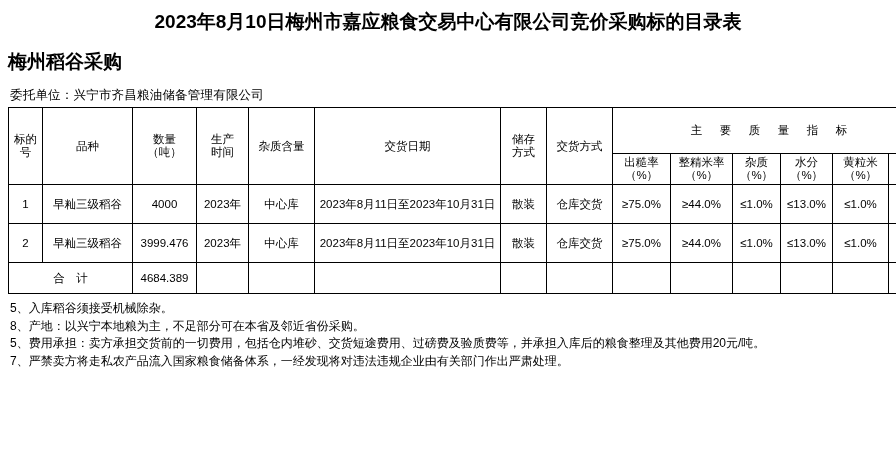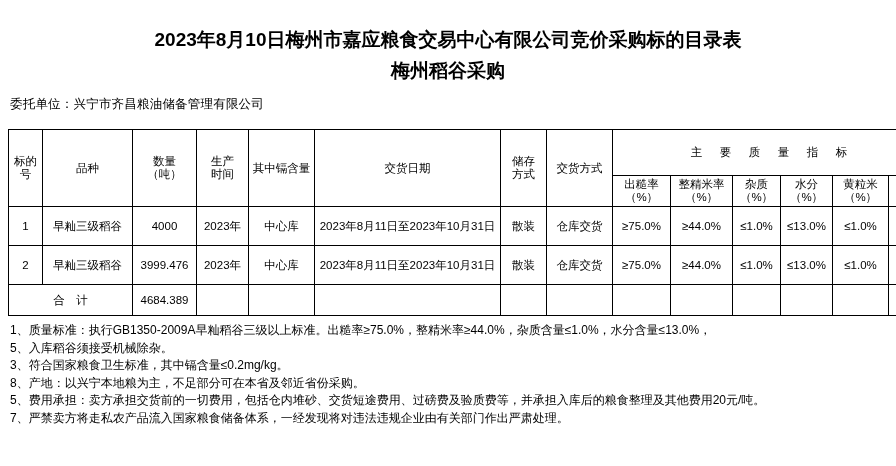--- a/index.html
+++ b/index.html
@@ -20,33 +20,33 @@
     box-sizing: border-box;
     padding: 6px 8px 0 8px;
     position: relative;
   }
   .title-main {
     text-align: center;
     font-size: 19px;
     font-weight: bold;
     letter-spacing: 0px;
     line-height: 28px;
-    margin-top: 20px;
+    margin-top: 2px;
   }
   .title-sub {
-    text-align: center;
+    text-align: left;
     font-size: 19px;
     font-weight: bold;
     line-height: 30px;
-    margin-top: 2px;
+    margin-top: 11px;
   }
   .entrust {
     font-size: 12.5px;
     margin-top: 10px;
-    margin-bottom: 16px;
+    margin-bottom: 3px;
     padding-left: 2px;
     letter-spacing: 0.2px;
   }
   table.main {
     width: 880px;
     border-collapse: collapse;
     table-layout: fixed;
     font-size: 11.5px;
   }
   table.main td, table.main th {
@@ -115,21 +115,21 @@
         </th>
         <th rowspan="2">品种</th>
         <th rowspan="2">
           <div class="two-line">数量</div>
           <div class="two-line">（吨）</div>
         </th>
         <th rowspan="2">
           <div class="two-line">生产</div>
           <div class="two-line">时间</div>
         </th>
-        <th rowspan="2">其中镉含量</th>
+        <th rowspan="2">杂质含量</th>
         <th rowspan="2">交货日期</th>
         <th rowspan="2">
           <div class="two-line">储存</div>
           <div class="two-line">方式</div>
         </th>
         <th rowspan="2">交货方式</th>
         <th colspan="6" class="spaced">主　要　质　量　指　标</th>
       </tr>
       <tr>
         <th>
@@ -203,21 +203,19 @@
         <td></td>
         <td></td>
         <td></td>
         <td></td>
         <td></td>
       </tr>
     </tbody>
   </table>
 
   <div class="notes">
-    <div>1、质量标准：执行GB1350-2009A早籼稻谷三级以上标准。出糙率≥75.0%，整精米率≥44.0%，杂质含量≤1.0%，水分含量≤13.0%，</div>
     <div>5、入库稻谷须接受机械除杂。</div>
-    <div>3、符合国家粮食卫生标准，其中镉含量≤0.2mg/kg。</div>
     <div>8、产地：以兴宁本地粮为主，不足部分可在本省及邻近省份采购。</div>
     <div>5、费用承担：卖方承担交货前的一切费用，包括仓内堆砂、交货短途费用、过磅费及验质费等，并承担入库后的粮食整理及其他费用20元/吨。</div>
     <div>7、严禁卖方将走私农产品流入国家粮食储备体系，一经发现将对违法违规企业由有关部门作出严肃处理。</div>
   </div>
 
 </div>
 
 </body></html>

